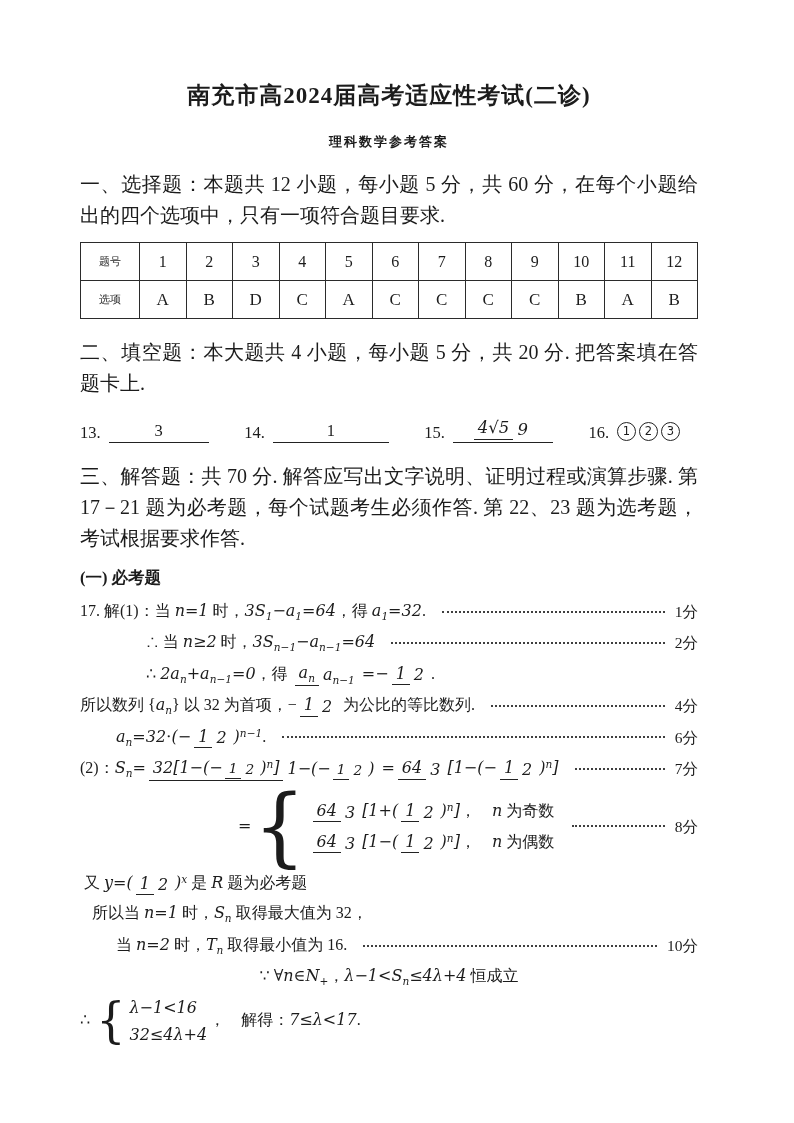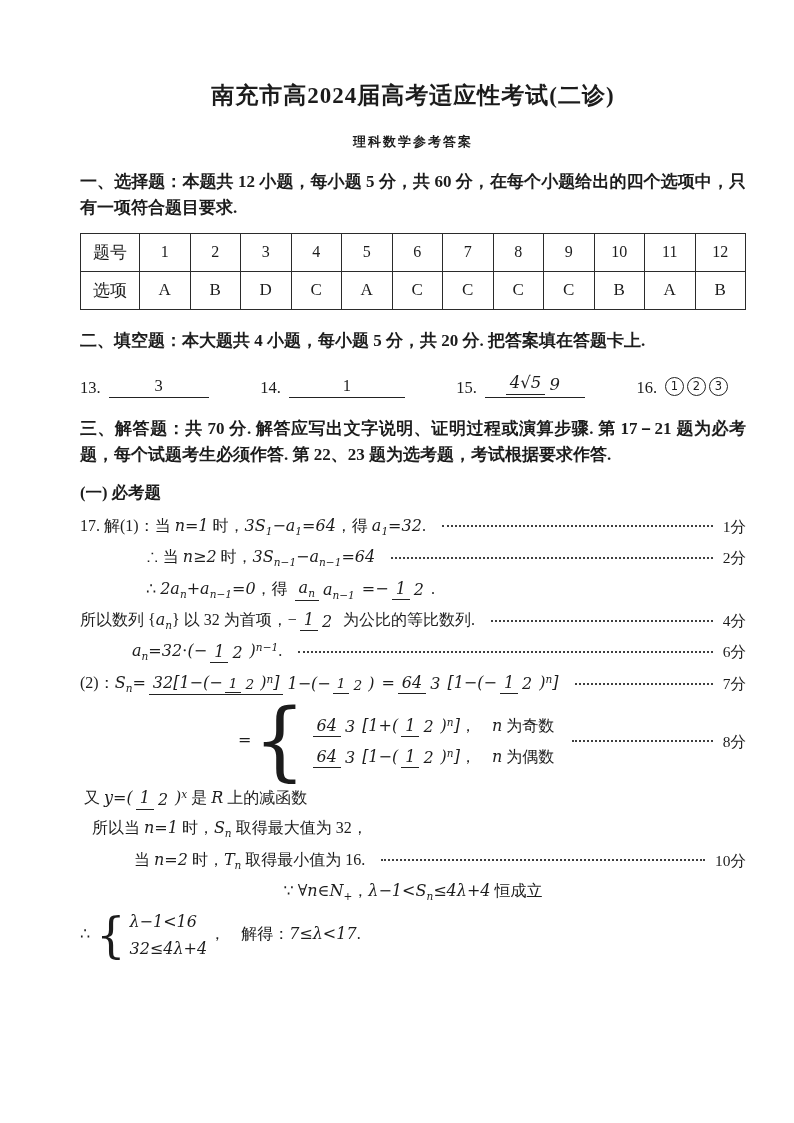--- a/index.html
+++ b/index.html
@@ -1,36 +1,36 @@
 <!DOCTYPE html>
 <html><head>
 <meta charset="utf-8">
 <style>
   html,body{margin:0;padding:0;}
   body{
     width:794px;height:1123px;overflow:hidden;background:#ffffff;color:#1c1c1c;
     font-family:"Liberation Serif","DejaVu Serif",serif;
   }
-  .page{box-sizing:border-box;width:794px;height:1123px;padding:80px 48px 0 80px;}
+  .page{box-sizing:border-box;width:794px;height:1123px;padding:80px 96px 0 80px;}
   .title{
     text-align:center;font-size:23px;font-weight:700;letter-spacing:1px;
   }
   .subtitle{
     text-align:center;font-size:13px;font-weight:700;margin-top:22px;letter-spacing:2px;
   }
   .sec-heading{
-    font-size:17px;font-weight:700;line-height:1.55;margin-top:18px;
+    font-size:20px;font-weight:400;line-height:1.55;margin-top:18px;
     text-align:justify;
   }
   
   table.ans-table{border-collapse:collapse;width:100%;margin-top:11px;table-layout:fixed;}
   table.ans-table td{
     border:1.2px solid #2b2b2b;text-align:center;height:37px;font-size:16px;padding:0;
   }
-  table.ans-table td.lbl{font-size:17px;width:58px;font-family:Liberation Sans, sans-serif;}
+  table.ans-table td.lbl{font-size:11px;width:58px;font-family:Liberation Sans, sans-serif;}
   table.ans-table td.num{font-size:16px;}
   table.ans-table td.ans{font-size:17px;font-family:"Liberation Serif","DejaVu Serif",serif;}
   
   .blanks{
     display:flex;justify-content:space-between;align-items:flex-end;
     margin-top:20px;padding-right:18px;font-size:16.5px;
   }
   .bi{display:inline-flex;align-items:flex-end;}
   .bno{margin-right:8px;}
   .bline{
@@ -163,42 +163,42 @@
         <span class="score">2分</span>
       </div>
       <div class="sline" style="margin-left: 66px;">
         <span class="scontent"><span class="c">∴ </span><span class="m">2a</span><span class="sb">n</span><span class="m">+a</span><span class="sb">n−1</span><span class="m">=0</span><span class="c">，得 </span><span class="frac"><span class="fn"><span class="m">a</span><span class="sb">n</span></span><span class="fd"><span class="m">a</span><span class="sb">n−1</span></span></span><span class="m">=−</span><span class="frac"><span class="fn"><span class="m">1</span></span><span class="fd"><span class="m">2</span></span></span><span class="c">.</span></span>
       </div>
       <div class="sline" style="margin-left: 0;">
         <span class="scontent"><span class="c">所以数列 {</span><span class="m">a</span><span class="sb">n</span><span class="c">} 以 32 为首项，−</span><span class="frac"><span class="fn"><span class="m">1</span></span><span class="fd"><span class="m">2</span></span></span><span class="c"> 为公比的等比数列.</span></span>
         <span class="leader"></span>
         <span class="score">4分</span>
       </div>
-      <div class="sline" style="margin-left: 52px;">
+      <div class="sline" style="margin-left: 36px;">
         <span class="scontent"><span class="m">a</span><span class="sb">n</span><span class="m">=32⋅(−</span><span class="frac"><span class="fn"><span class="m">1</span></span><span class="fd"><span class="m">2</span></span></span><span class="m">)</span><span class="sp">n−1</span><span class="c">.</span></span>
         <span class="leader"></span>
         <span class="score">6分</span>
       </div>
       <div class="sline" style="margin-left: 0px;">
         <span class="scontent"><span class="c">(2)：</span><span class="m">S</span><span class="sb">n</span><span class="m">=</span><span class="frac"><span class="fn"><span class="m">32[1−(−</span><span class="frac"><span class="fn"><span class="m">1</span></span><span class="fd"><span class="m">2</span></span></span><span class="m">)</span><span class="sp">n</span><span class="m">]</span></span><span class="fd"><span class="m">1−(−</span><span class="frac"><span class="fn"><span class="m">1</span></span><span class="fd"><span class="m">2</span></span></span><span class="m">)</span></span></span><span class="m">=</span><span class="frac"><span class="fn"><span class="m">64</span></span><span class="fd"><span class="m">3</span></span></span><span class="m">[1−(−</span><span class="frac"><span class="fn"><span class="m">1</span></span><span class="fd"><span class="m">2</span></span></span><span class="m">)</span><span class="sp">n</span><span class="m">]</span></span>
         <span class="leader"></span>
         <span class="score">7分</span>
       </div>
       <div class="sline" style="margin-left: 158px;">
         <span class="scontent"><span class="m">=</span><span class="cases tall"><span class="brace">{</span><span class="cs-rows"><span class="cs-row"><span class="frac"><span class="fn"><span class="m">64</span></span><span class="fd"><span class="m">3</span></span></span><span class="m">[1+(</span><span class="frac"><span class="fn"><span class="m">1</span></span><span class="fd"><span class="m">2</span></span></span><span class="m">)</span><span class="sp">n</span><span class="m">]</span><span class="c">，　</span><span class="m">n</span><span class="c"> 为奇数</span></span><span class="cs-row"><span class="frac"><span class="fn"><span class="m">64</span></span><span class="fd"><span class="m">3</span></span></span><span class="m">[1−(</span><span class="frac"><span class="fn"><span class="m">1</span></span><span class="fd"><span class="m">2</span></span></span><span class="m">)</span><span class="sp">n</span><span class="m">]</span><span class="c">，　</span><span class="m">n</span><span class="c"> 为偶数</span></span></span></span></span>
         <span class="leader"></span>
         <span class="score">8分</span>
       </div>
       <div class="sline" style="margin-left: 4px;">
-        <span class="scontent"><span class="c">又 </span><span class="m">y=(</span><span class="frac"><span class="fn"><span class="m">1</span></span><span class="fd"><span class="m">2</span></span></span><span class="m">)</span><span class="sp">x</span><span class="c"> 是 </span><span class="m">R</span><span class="c"> 上的减函数</span></span>
+        <span class="scontent"><span class="c">又 </span><span class="m">y=(</span><span class="frac"><span class="fn"><span class="m">1</span></span><span class="fd"><span class="m">2</span></span></span><span class="m">)</span><span class="sp">x</span><span class="c"> 是 </span><span class="m">R</span><span class="c"> 题为必考题</span></span>
       </div>
       <div class="sline" style="margin-left: 12px;">
         <span class="scontent"><span class="c">所以当 </span><span class="m">n=1</span><span class="c"> 时，</span><span class="m">S</span><span class="sb">n</span><span class="c"> 取得最大值为 32，</span></span>
       </div>
-      <div class="sline" style="margin-left: 54px;">
+      <div class="sline" style="margin-left: 36px;">
         <span class="scontent"><span class="c">当 </span><span class="m">n=2</span><span class="c"> 时，</span><span class="m">T</span><span class="sb">n</span><span class="c"> 取得最小值为 16.</span></span>
         <span class="leader"></span>
         <span class="score">10分</span>
       </div>
       <div class="sline" style="margin-left: 0px; justify-content: center;">
         <span class="scontent"><span class="c">∵ </span><span class="m">∀n∈N</span><span class="sb">+</span><span class="c">，</span><span class="m">λ−1&lt;S</span><span class="sb">n</span><span class="m">≤4λ+4</span><span class="c"> 恒成立</span></span>
       </div>
       <div class="sline" style="margin-left: 0px;">
         <span class="scontent"><span class="c">∴ </span><span class="cases"><span class="brace">{</span><span class="cs-rows"><span class="cs-row"><span class="m">λ−1&lt;16</span></span><span class="cs-row"><span class="m">32≤4λ+4</span></span></span></span><span class="c">，　解得：</span><span class="m">7≤λ&lt;17</span><span class="c">.</span></span>
       </div>

